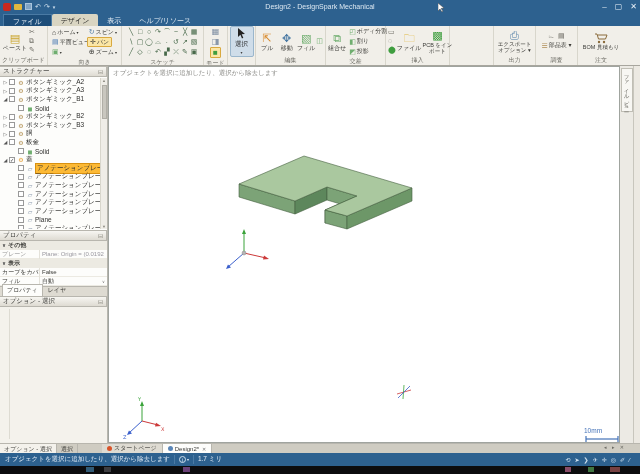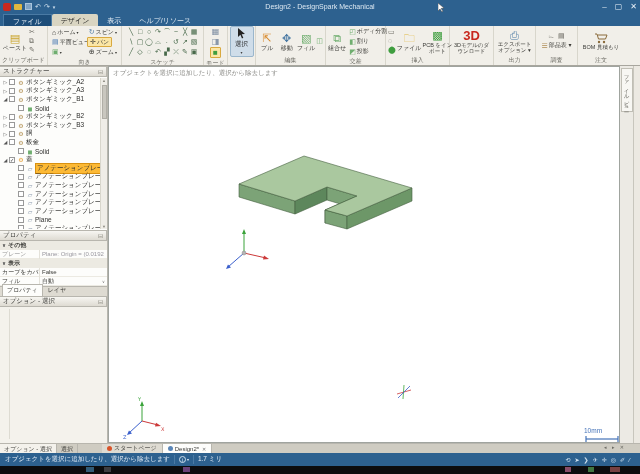--- a/index.html
+++ b/index.html
@@ -308,24 +308,20 @@
         </div>
         <div class="bigbtn" style="width:30px">
           <span class="bicon" style="color:#3f9e3f">▩</span>
           <span class="twoline" style="width:30px">PCB をインポート</span>
         </div>
       </div>
       <div class="rglabel">挿入</div>
     </div>
 
     <div class="rgroup" style="width:44px">
-      <div class="rgbody" style="flex-direction:column; justify-content:center; gap:0">
-        <span class="threeD">3D</span>
-        <span class="twoline">3Dモデルのダウンロード</span>
-      </div>
       <div class="rglabel"></div>
     </div>
 
     <div class="rgroup" style="width:42px">
       <div class="rgbody" style="flex-direction:column; justify-content:center; gap:0">
         <span class="bicon" style="color:#4a7aa4">⎙</span>
         <span class="twoline" style="width:38px">エクスポートオプション ▾</span>
       </div>
       <div class="rglabel">出力</div>
     </div>

